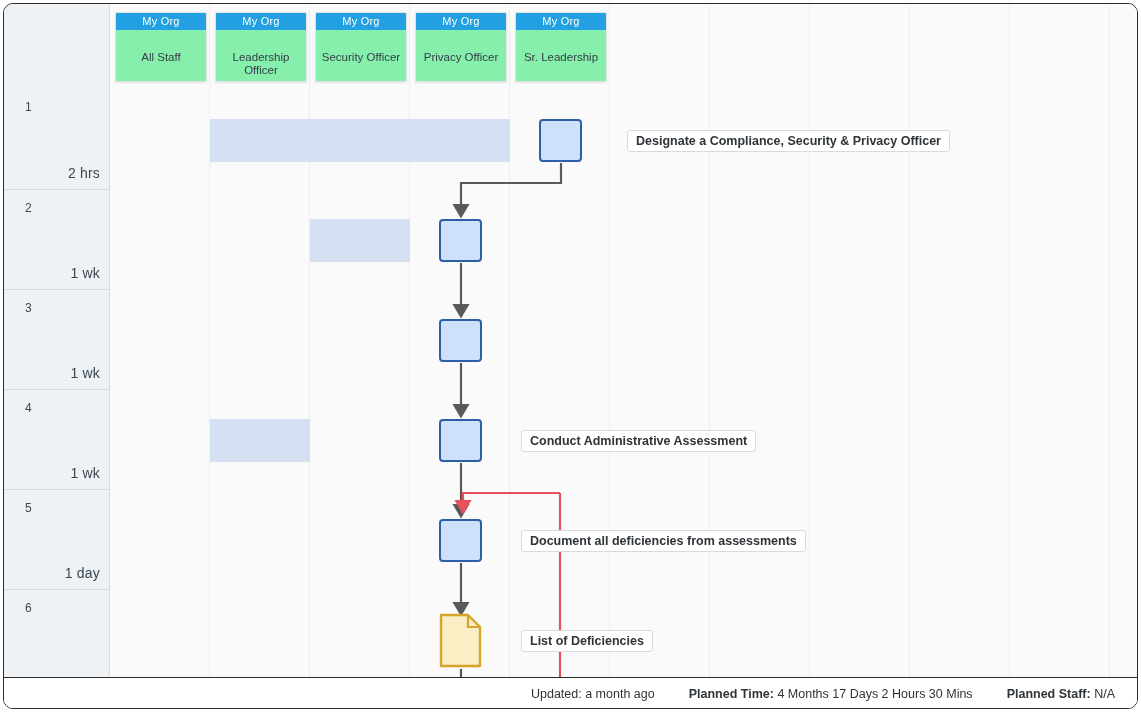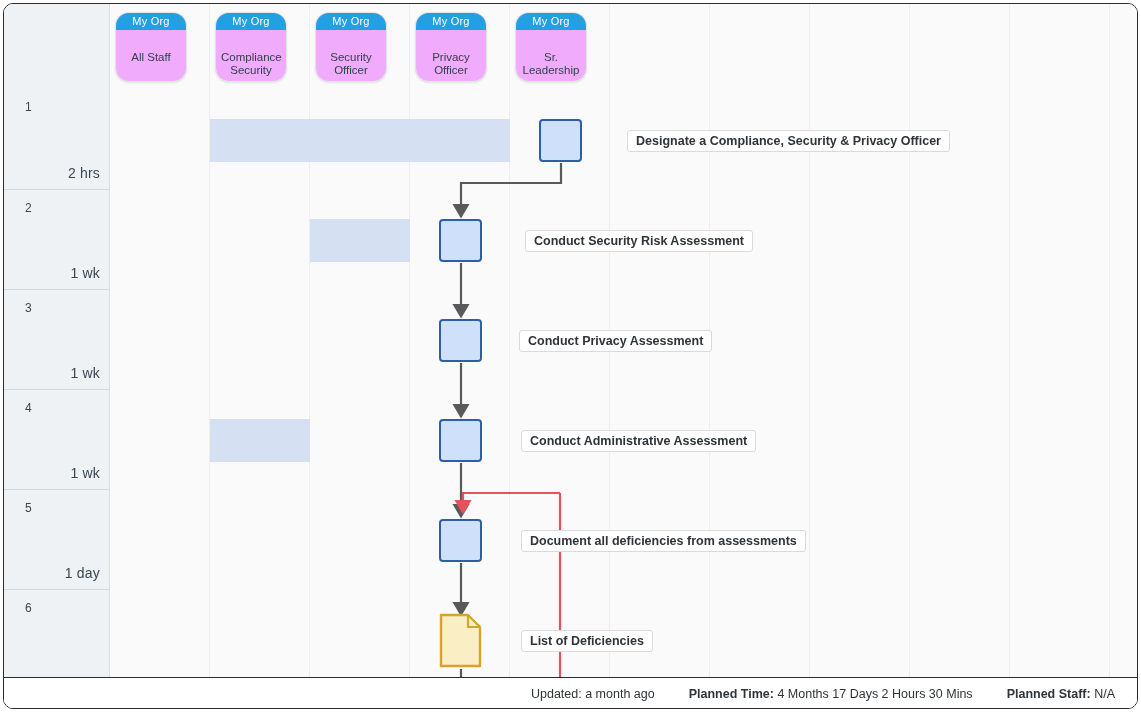--- a/index.html
+++ b/index.html
@@ -86,25 +86,25 @@
     top: 0;
     bottom: 0;
     width: 1px;
     background: #eceef0;
   }
 
   
   .lane-head {
     position: absolute;
     top: 8px;
-    width: 72px;
+    width: 92px;
     height: 70px;
-    background: #f0abfc;
+    background: #86efac;
     border: 1px solid #e2e5e8;
-    border-radius: 14px;
+    border-radius: 2px;
     box-shadow: 0 1px 2px rgba(0,0,0,.10);
     box-sizing: border-box;
     overflow: hidden;
   }
   .lane-tag {
     height: 17px;
     line-height: 17px;
     background: #22a0e2;
     color: #ffffff;
     font-size: 11px;
@@ -245,21 +245,21 @@
       <div class="band" style="left:100px; top:115px; width:300px;"></div>
       <div class="band" style="left:200px; top:215px; width:100px;"></div>
       <div class="band" style="left:100px; top:415px; width:100px;"></div>
 
       <div class="lane-head" style="left:5px">
         <div class="lane-tag">My Org</div>
         <div class="lane-name">All Staff</div>
       </div>
       <div class="lane-head" style="left:105px">
         <div class="lane-tag">My Org</div>
-        <div class="lane-name">Compliance Security</div>
+        <div class="lane-name">Leadership Officer</div>
       </div>
       <div class="lane-head" style="left:205px">
         <div class="lane-tag">My Org</div>
         <div class="lane-name">Security Officer</div>
       </div>
       <div class="lane-head" style="left:305px">
         <div class="lane-tag">My Org</div>
         <div class="lane-name">Privacy Officer</div>
       </div>
       <div class="lane-head" style="left:405px">
@@ -290,24 +290,22 @@
 
         <path d="M351,559 L351,605" stroke="#595959" stroke-width="2.2" fill="none" marker-end="url(#ah)"></path>
 
         <path d="M351,665 L351,706" stroke="#595959" stroke-width="2.2" fill="none"></path>
       </svg>
 
       <div class="task" style="left:429px; top:115px;"></div>
       <div class="nlabel" style="left:485px; top:126px;">Designate a Compliance, Security &amp; Privacy Officer</div>
 
       <div class="task" style="left:329px; top:215px;"></div>
-      <div class="nlabel" style="left:383px; top:226px;">Conduct Security Risk Assessment</div>
 
       <div class="task" style="left:329px; top:315px;"></div>
-      <div class="nlabel" style="left:377px; top:326px;">Conduct Privacy Assessment</div>
 
       <div class="task" style="left:329px; top:415px;"></div>
       <div class="nlabel" style="left:379px; top:426px;">Conduct Administrative Assessment</div>
 
       <div class="task" style="left:329px; top:515px;"></div>
       <div class="nlabel" style="left:379px; top:526px;">Document all deficiencies from assessments</div>
 
       <div class="docnode" style="left:329px; top:609px;">
         <svg width="43" height="55" viewBox="0 0 43 55">
           <path d="M2,2 L29,2 L41,14 L41,53 L2,53 Z" fill="#faeec4" stroke="#d4a52a" stroke-width="2.4" stroke-linejoin="round"></path>

